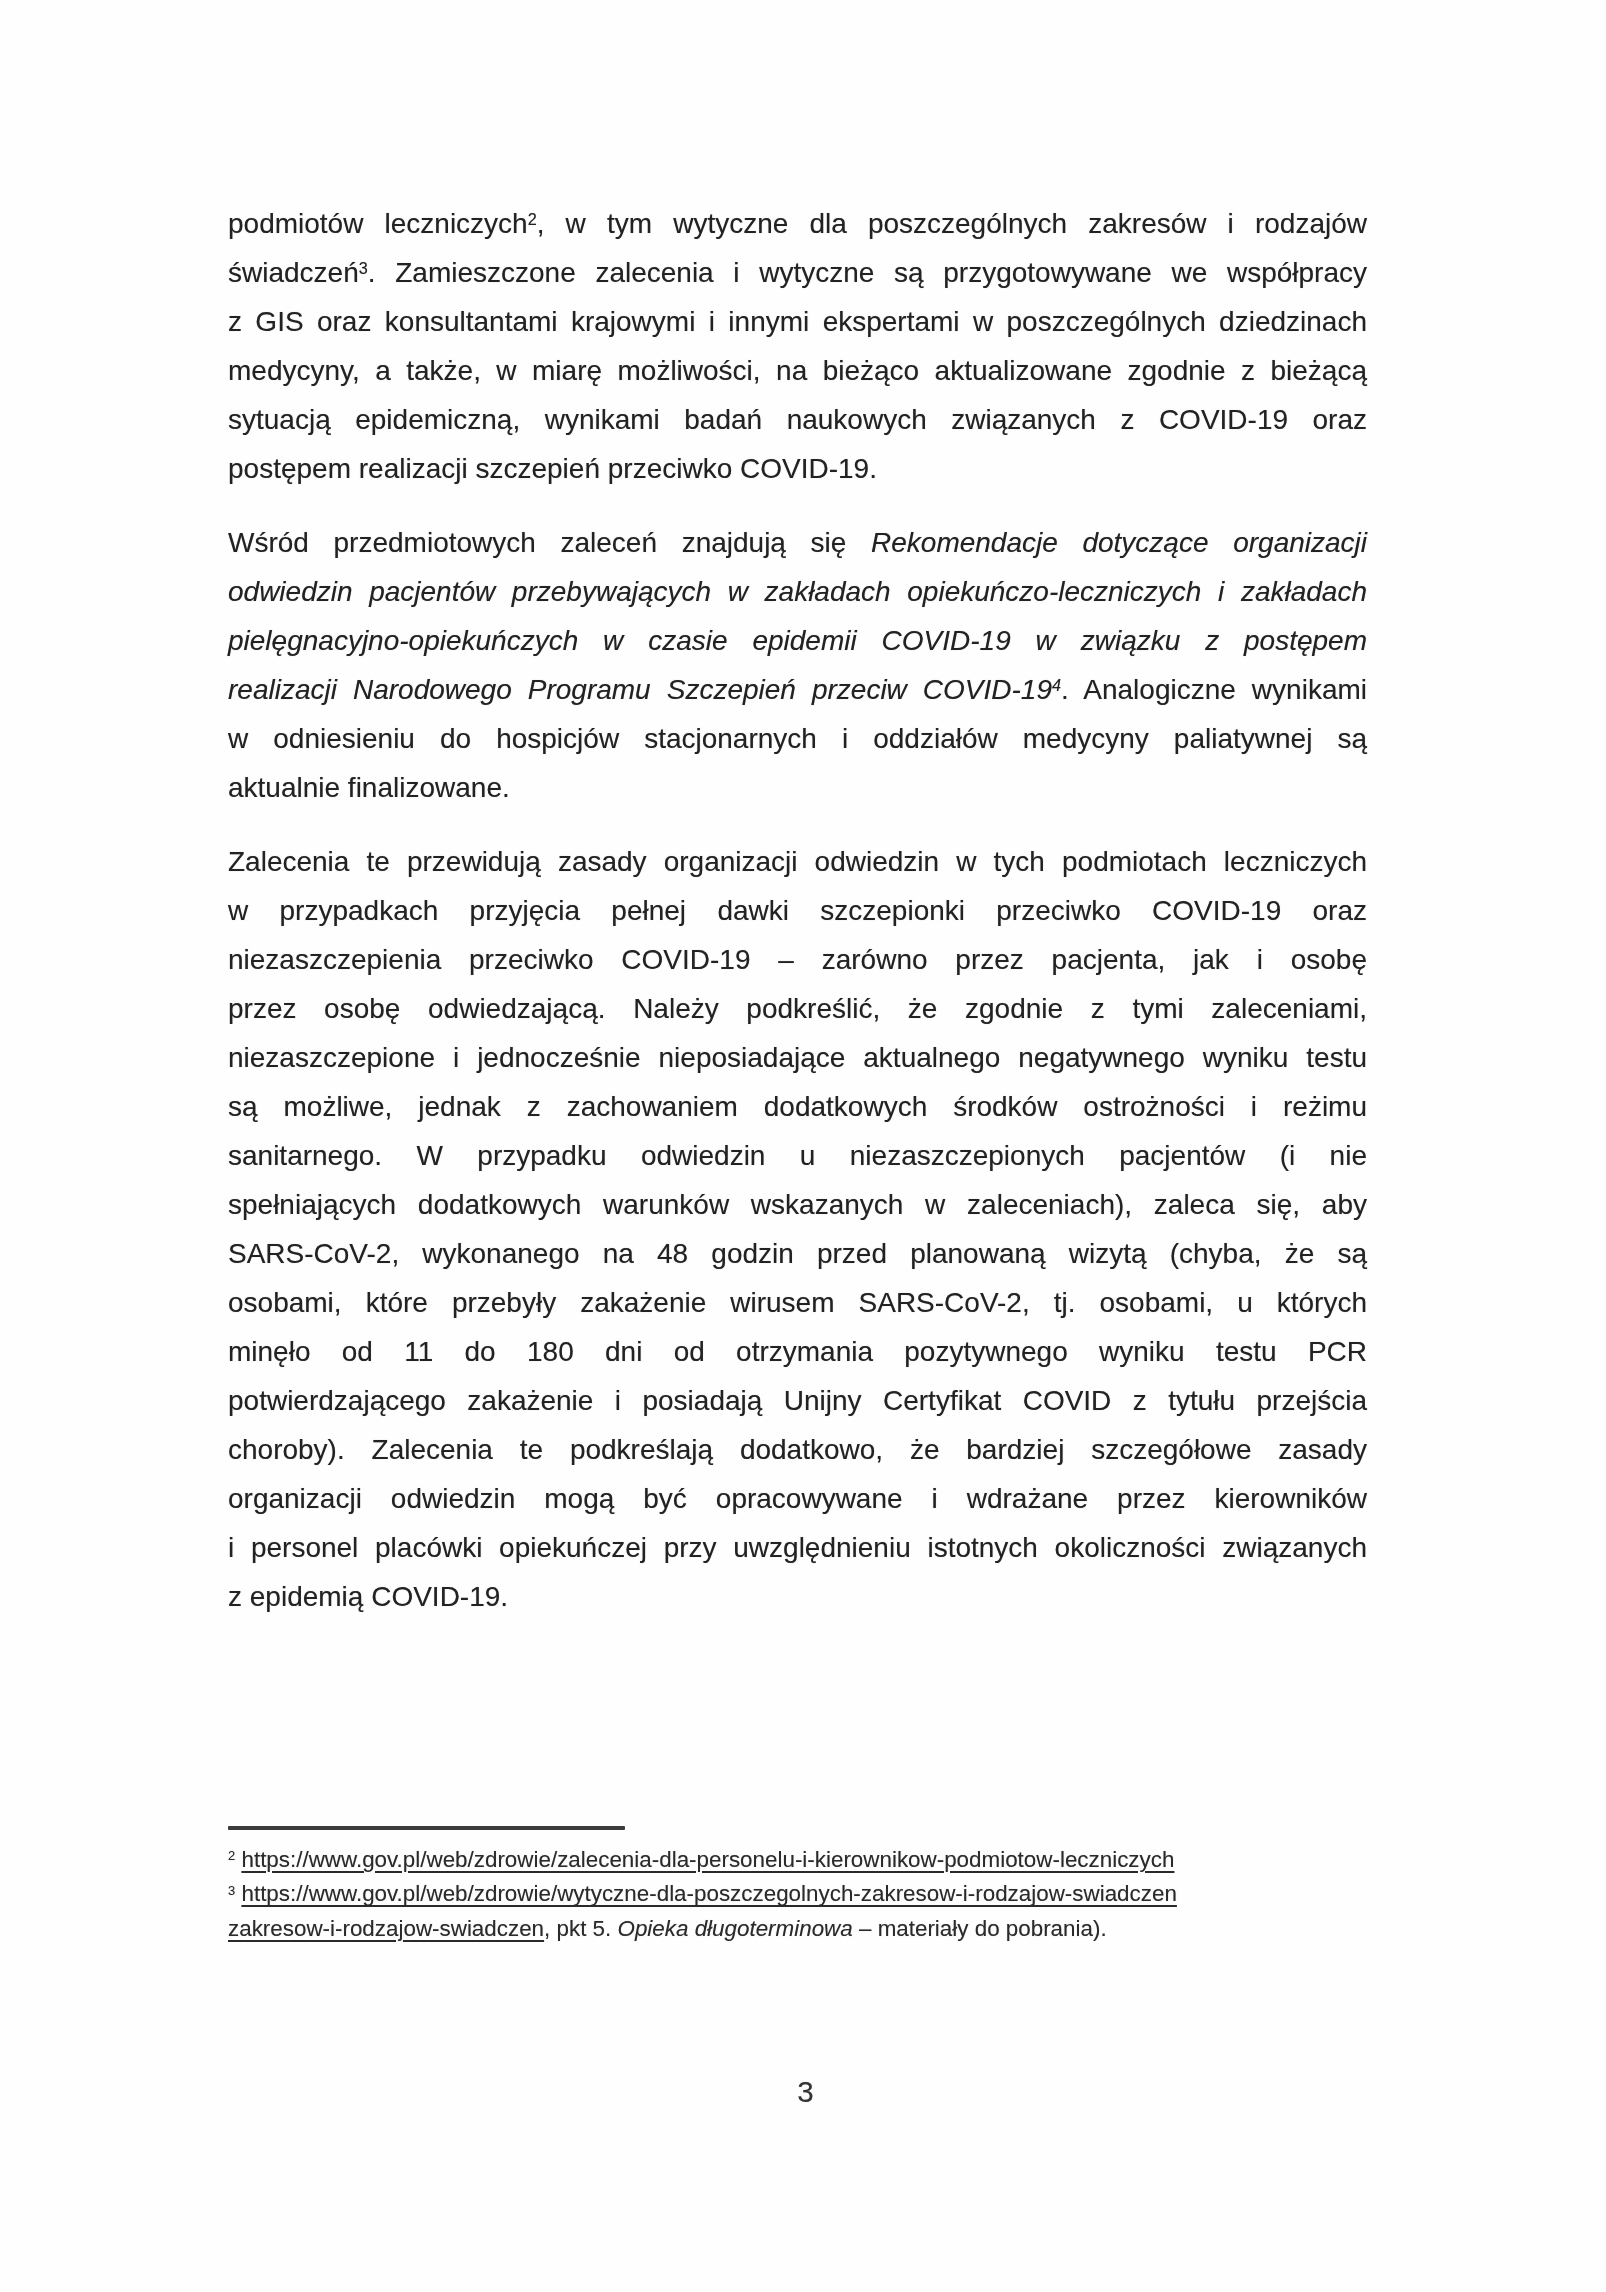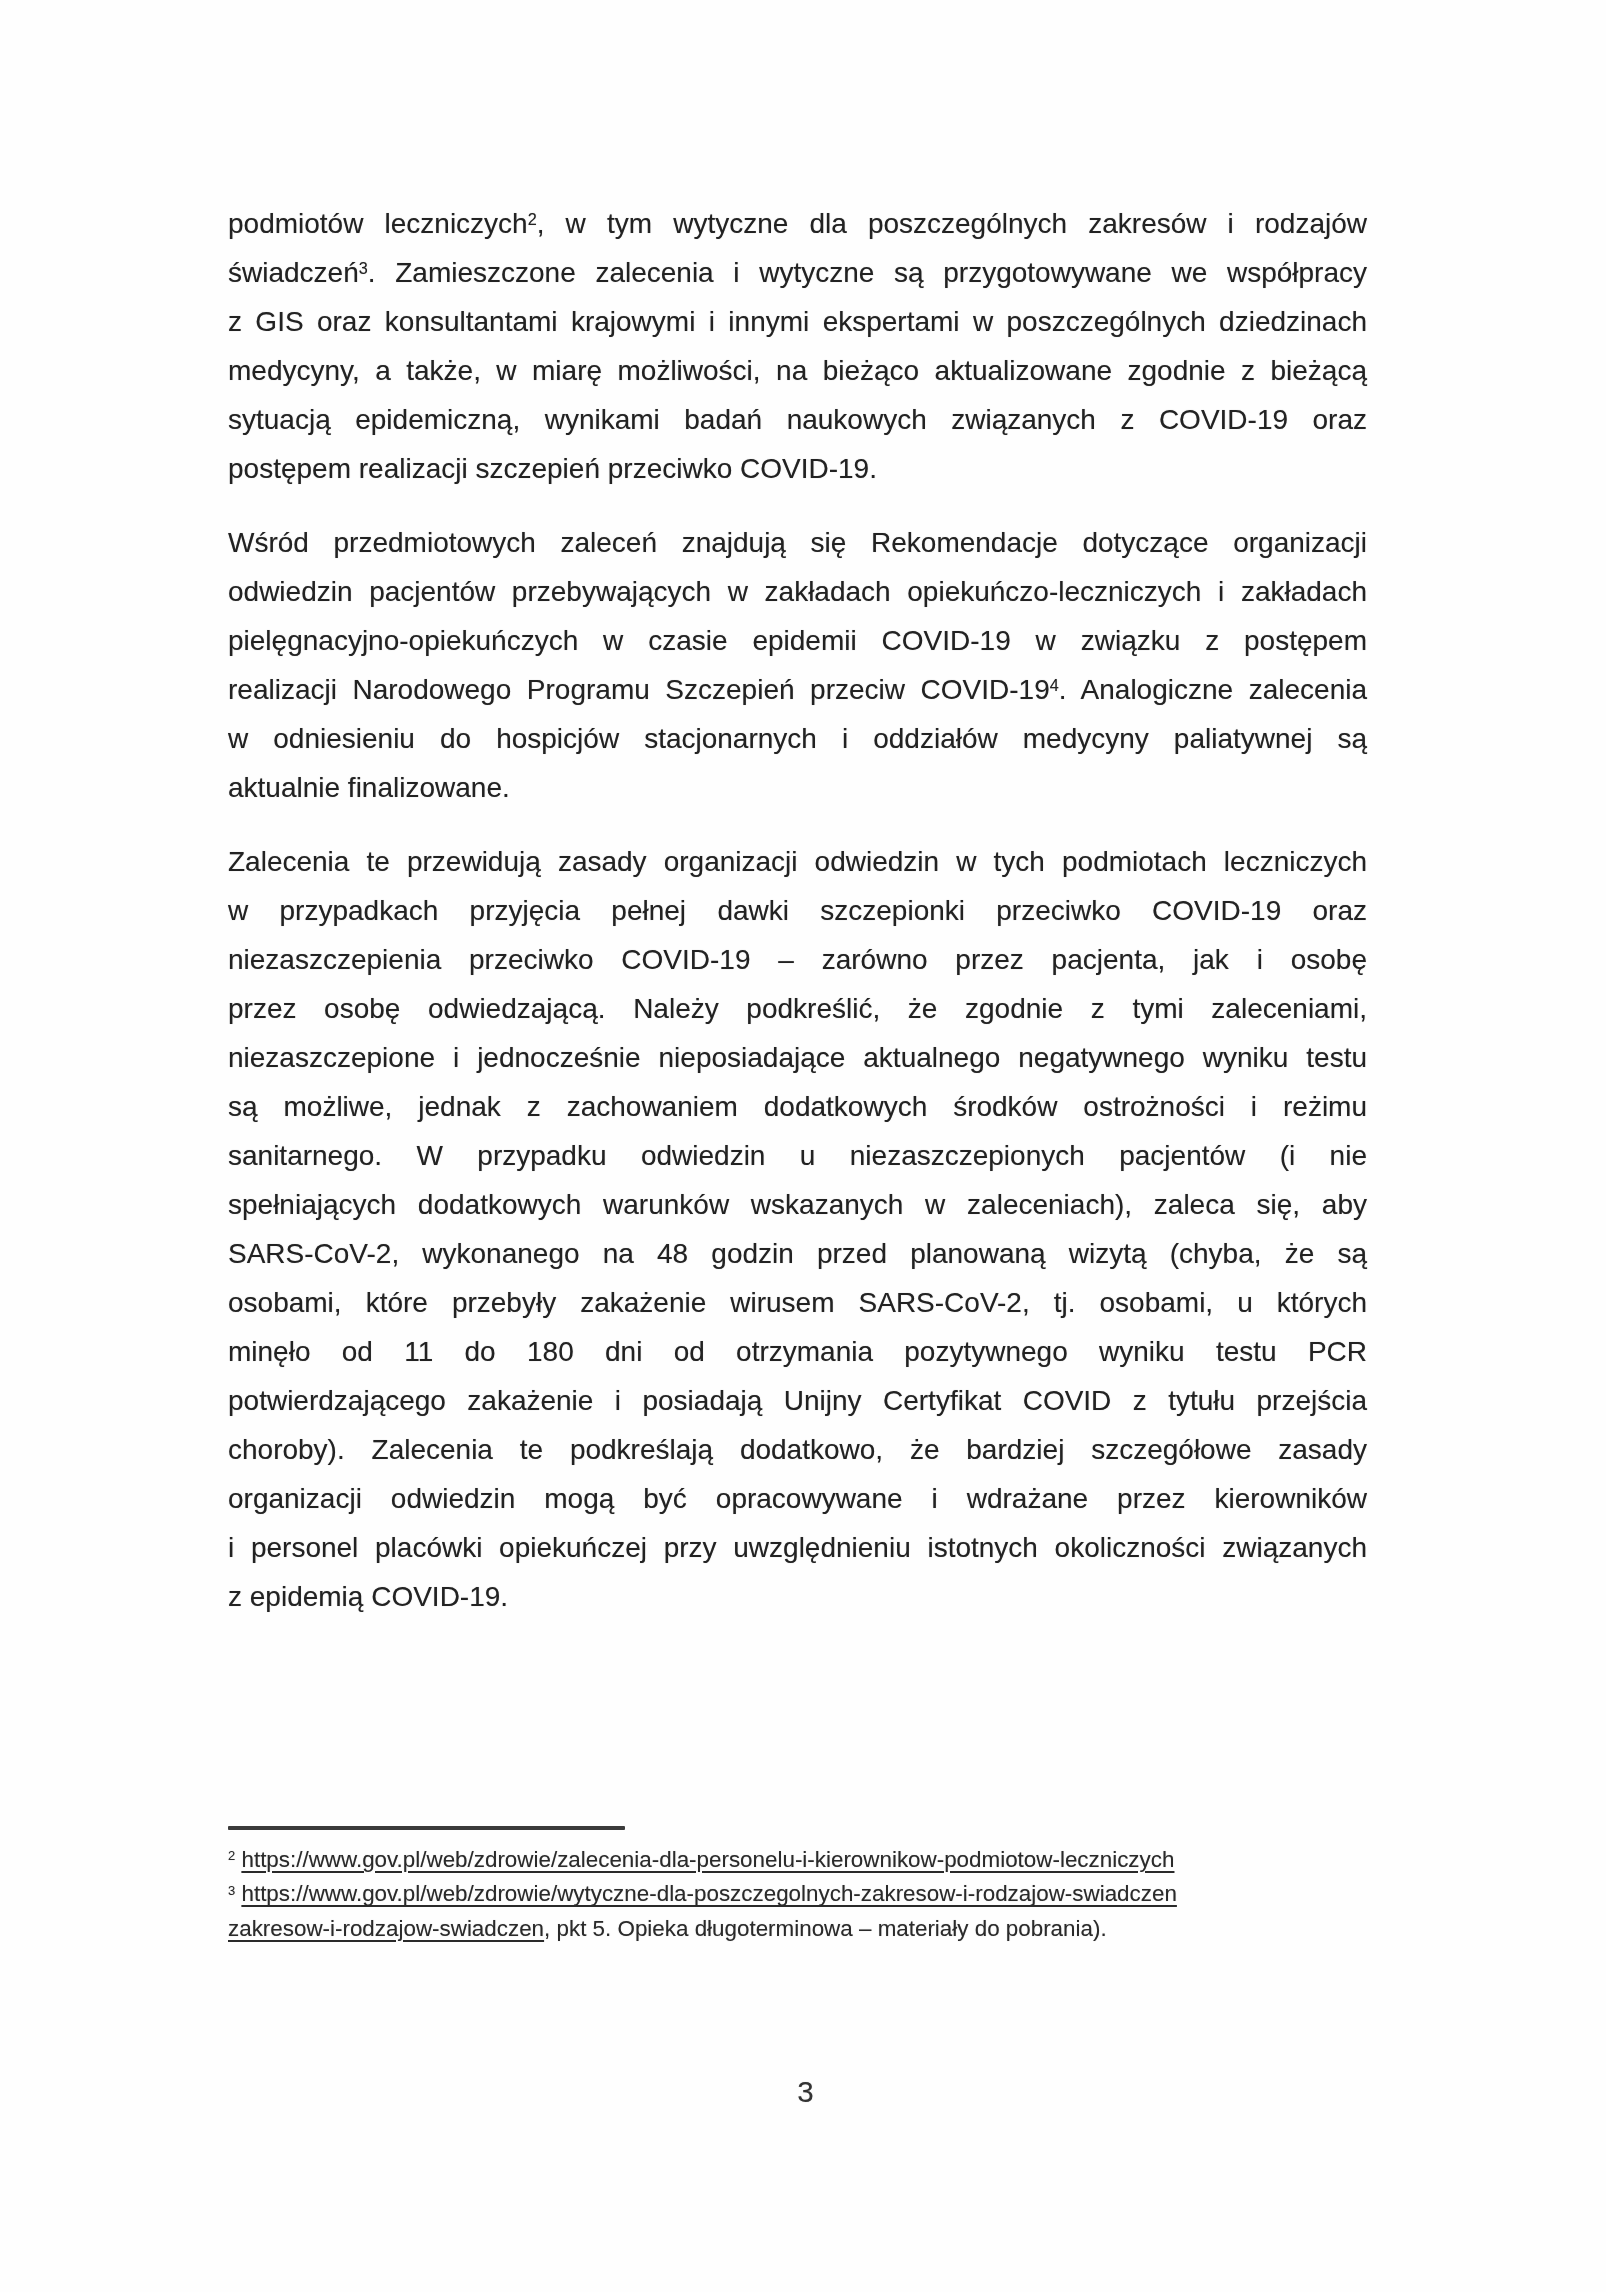--- a/index.html
+++ b/index.html
@@ -19,21 +19,21 @@
     left: 228px; top: 199px; width: 1155px;
     font-size: 28px;
     line-height: 49px;
     color: #222;
     text-shadow: 0 0 0.9px rgba(34,34,34,0.38);
   }
   .para { margin: 0 16px 25px 0; }
   .line { text-align: justify; text-align-last: justify; hyphens: none; }
   .line.last { text-align-last: left; }
   .seg { }
-  .it { }
+  .it { font-style: italic; }
   .sup {
     font-size: 0.58em;
     position: relative;
     top: -0.52em;
     line-height: 0;
   }
   .lk {
     text-decoration: underline;
     text-decoration-thickness: 1.8px;
     text-underline-offset: 3.6px;
@@ -74,21 +74,21 @@
         <div class="line"><span class="seg">świadczeń</span><span class="seg sup">3</span><span class="seg">. Zamieszczone zalecenia i wytyczne są przygotowywane we współpracy</span></div>
         <div class="line"><span class="seg">z GIS oraz konsultantami krajowymi i innymi ekspertami w poszczególnych dziedzinach</span></div>
         <div class="line"><span class="seg">medycyny, a także, w miarę możliwości, na bieżąco aktualizowane zgodnie z bieżącą</span></div>
         <div class="line"><span class="seg">sytuacją epidemiczną, wynikami badań naukowych związanych z COVID-19 oraz</span></div>
         <div class="line last"><span class="seg">postępem realizacji szczepień przeciwko COVID-19.</span></div>
       </div>
       <div class="para">
         <div class="line"><span class="seg">Wśród przedmiotowych zaleceń znajdują się </span><span class="seg it">Rekomendacje dotyczące organizacji</span></div>
         <div class="line"><span class="seg it">odwiedzin pacjentów przebywających w zakładach opiekuńczo-leczniczych i zakładach</span></div>
         <div class="line"><span class="seg it">pielęgnacyjno-opiekuńczych w czasie epidemii COVID-19 w związku z postępem</span></div>
-        <div class="line"><span class="seg it">realizacji Narodowego Programu Szczepień przeciw COVID-19</span><span class="seg it sup">4</span><span class="seg">. Analogiczne zalecenia</span></div>
+        <div class="line"><span class="seg it">realizacji Narodowego Programu Szczepień przeciw COVID-19</span><span class="seg it sup">4</span><span class="seg">. Analogiczne wynikami</span></div>
         <div class="line"><span class="seg">w odniesieniu do hospicjów stacjonarnych i oddziałów medycyny paliatywnej są</span></div>
         <div class="line last"><span class="seg">aktualnie finalizowane.</span></div>
       </div>
       <div class="para">
         <div class="line"><span class="seg">Zalecenia te przewidują zasady organizacji odwiedzin w tych podmiotach leczniczych</span></div>
         <div class="line"><span class="seg">w przypadkach przyjęcia pełnej dawki szczepionki przeciwko COVID-19 oraz</span></div>
         <div class="line"><span class="seg">niezaszczepienia przeciwko COVID-19 – zarówno przez pacjenta, jak i osobę</span></div>
         <div class="line"><span class="seg">przez osobę odwiedzającą. Należy podkreślić, że zgodnie z tymi zaleceniami,</span></div>
         <div class="line"><span class="seg">niezaszczepione i jednocześnie nieposiadające aktualnego negatywnego wyniku testu</span></div>
         <div class="line"><span class="seg">są możliwe, jednak z zachowaniem dodatkowych środków ostrożności i reżimu</span></div>

